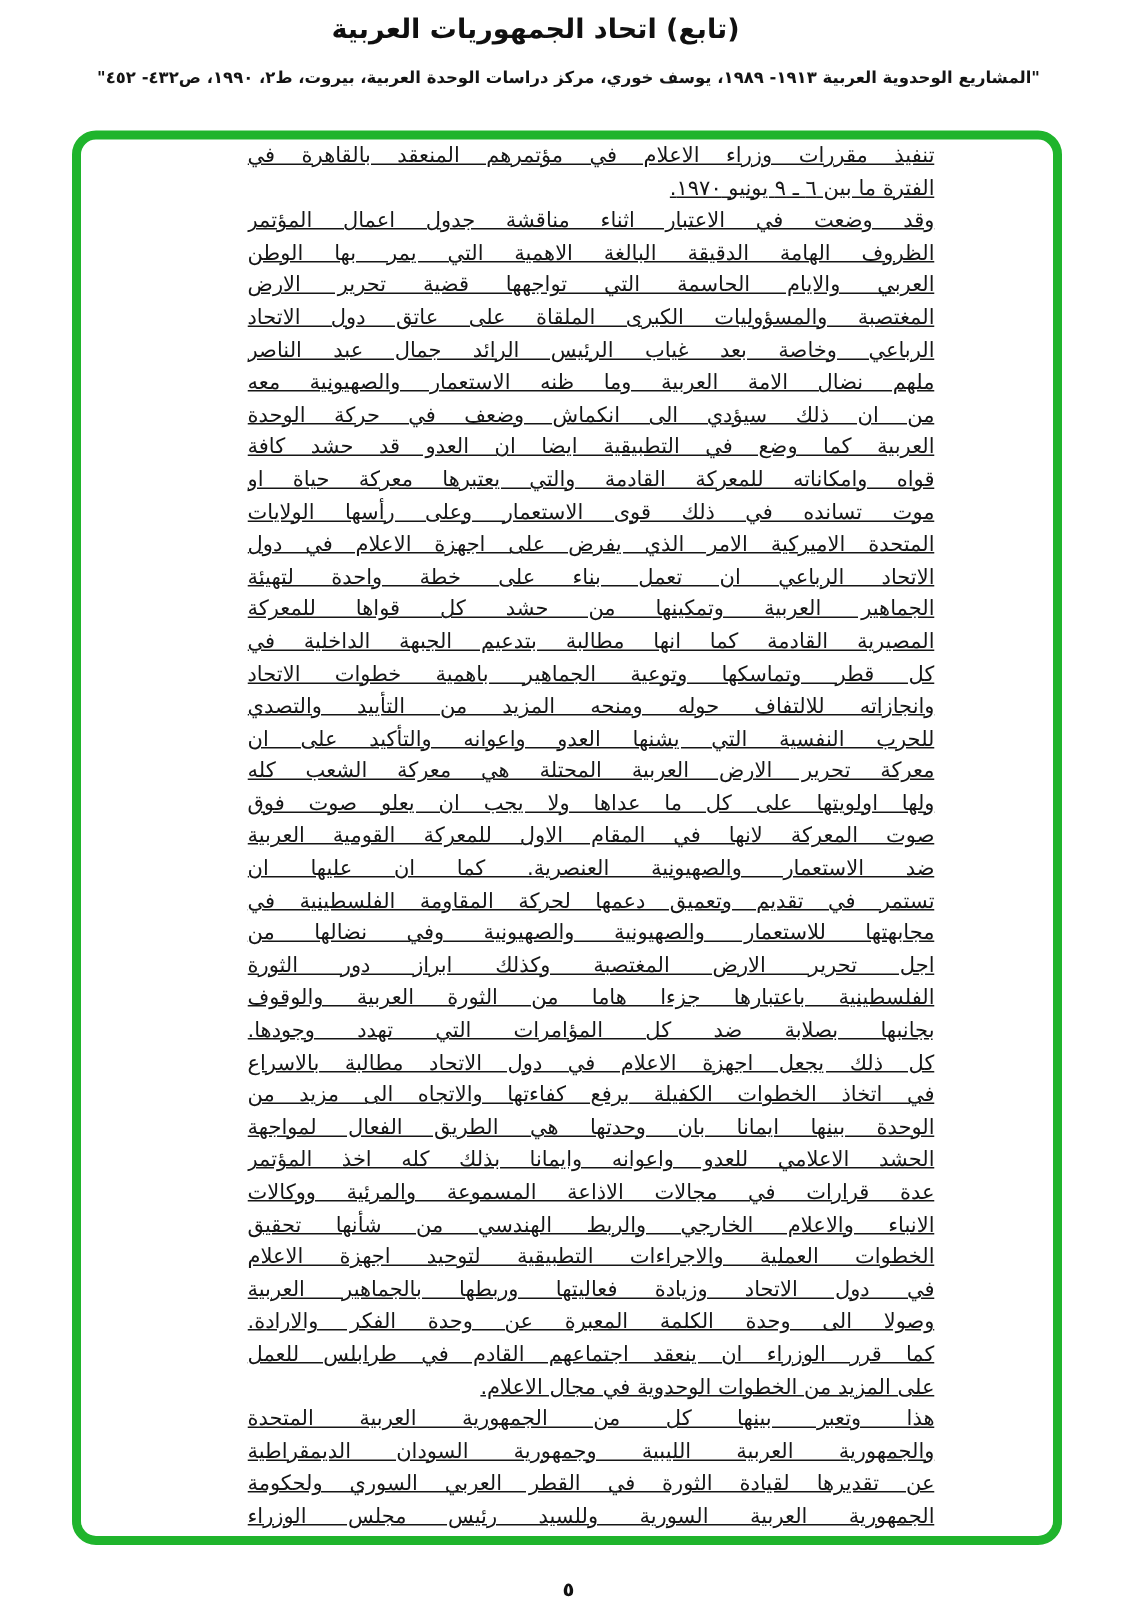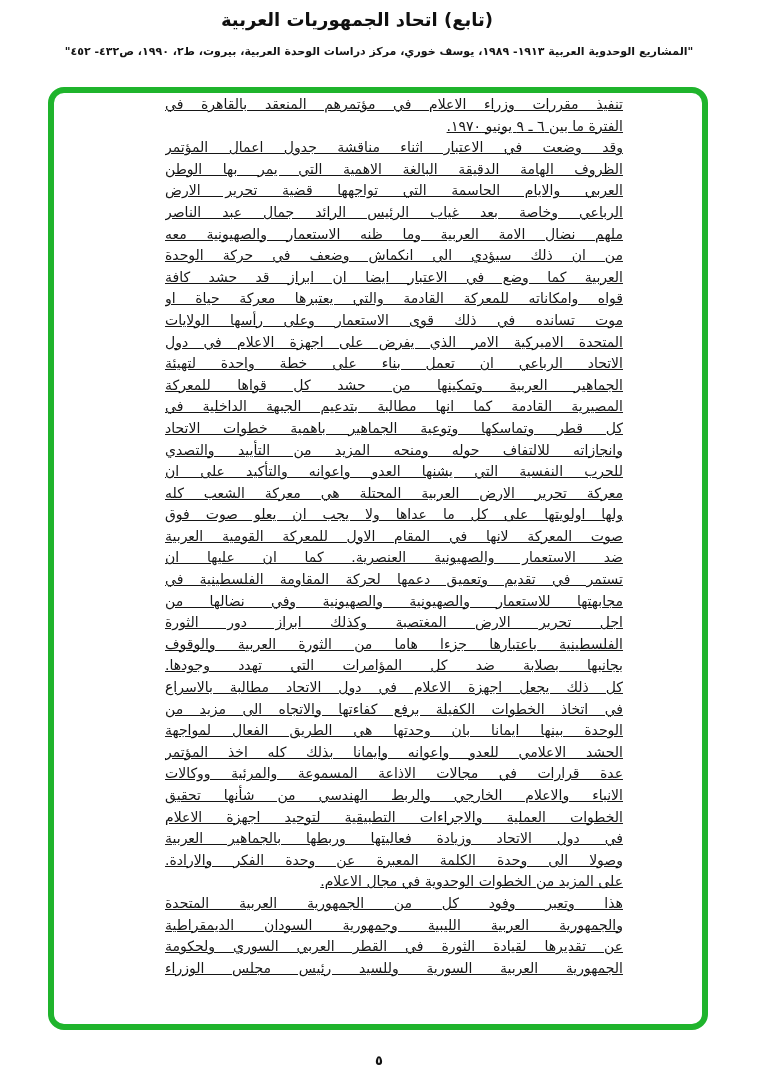--- a/index.html
+++ b/index.html
@@ -61,24 +61,25 @@
 <div class="source-citation">"المشاريع الوحدوية العربية ١٩١٣- ١٩٨٩، يوسف خوري، مركز دراسات الوحدة العربية، بيروت، ط٢، ١٩٩٠، ص٤٣٢- ٤٥٢"</div>
 
 <div class="document-frame" style="border-color: rgb(31, 180, 44);"></div>
 
 <div class="document-body">
     <div class="line">تنفيذ مقررات وزراء الاعلام في مؤتمرهم المنعقد بالقاهرة في</div>
     <div class="line end">الفترة ما بين ٦ ـ ٩ يونيو ١٩٧٠.</div>
     <div class="line">وقد وضعت في الاعتبار اثناء مناقشة جدول اعمال المؤتمر</div>
     <div class="line">الظروف الهامة الدقيقة البالغة الاهمية التي يمر بها الوطن</div>
     <div class="line">العربي والايام الحاسمة التي تواجهها قضية تحرير الارض</div>
+    <div class="line">المغتصبة والمسؤوليات الكبرى الملقاة على عاتق دول الاتحاد</div>
     <div class="line">الرباعي وخاصة بعد غياب الرئيس الرائد جمال عبد الناصر</div>
     <div class="line">ملهم نضال الامة العربية وما ظنه الاستعمار والصهيونية معه</div>
     <div class="line">من ان ذلك سيؤدي الى انكماش وضعف في حركة الوحدة</div>
-    <div class="line">العربية كما وضع في الاعتبار ايضا ان ابراز قد حشد كافة</div>
+    <div class="line">العربية كما وضع في التطبيقية ايضا ان العدو قد حشد كافة</div>
     <div class="line">قواه وامكاناته للمعركة القادمة والتي يعتبرها معركة حياة او</div>
     <div class="line">موت تسانده في ذلك قوى الاستعمار وعلى رأسها الولايات</div>
     <div class="line">المتحدة الاميركية الامر الذي يفرض على اجهزة الاعلام في دول</div>
     <div class="line">الاتحاد الرباعي ان تعمل بناء على خطة واحدة لتهيئة</div>
     <div class="line">الجماهير العربية وتمكينها من حشد كل قواها للمعركة</div>
     <div class="line">المصيرية القادمة كما انها مطالبة بتدعيم الجبهة الداخلية في</div>
     <div class="line">كل قطر وتماسكها وتوعية الجماهير باهمية خطوات الاتحاد</div>
     <div class="line">وانجازاته للالتفاف حوله ومنحه المزيد من التأييد والتصدي</div>
     <div class="line">للحرب النفسية التي يشنها العدو واعوانه والتأكيد على ان</div>
     <div class="line">معركة تحرير الارض العربية المحتلة هي معركة الشعب كله</div>
@@ -92,20 +93,21 @@
     <div class="line">بجانبها بصلابة ضد كل المؤامرات التي تهدد وجودها.</div>
     <div class="line">كل ذلك يجعل اجهزة الاعلام في دول الاتحاد مطالبة بالاسراع</div>
     <div class="line">في اتخاذ الخطوات الكفيلة برفع كفاءتها والاتجاه الى مزيد من</div>
     <div class="line">الوحدة بينها ايمانا بان وحدتها هي الطريق الفعال لمواجهة</div>
     <div class="line">الحشد الاعلامي للعدو واعوانه وايمانا بذلك كله اخذ المؤتمر</div>
     <div class="line">عدة قرارات في مجالات الاذاعة المسموعة والمرئية ووكالات</div>
     <div class="line">الانباء والاعلام الخارجي والربط الهندسي من شأنها تحقيق</div>
     <div class="line">الخطوات العملية والاجراءات التطبيقية لتوحيد اجهزة الاعلام</div>
     <div class="line">في دول الاتحاد وزيادة فعاليتها وربطها بالجماهير العربية</div>
     <div class="line">وصولا الى وحدة الكلمة المعبرة عن وحدة الفكر والارادة.</div>
+    <div class="line">كما قرر الوزراء ان ينعقد اجتماعهم القادم في طرابلس للعمل</div>
     <div class="line end">على المزيد من الخطوات الوحدوية في مجال الاعلام.</div>
-    <div class="line">هذا وتعبر وفود كل من الجمهورية العربية المتحدة</div>
+    <div class="line">هذا وتعبر بينها كل من الجمهورية العربية المتحدة</div>
     <div class="line">والجمهورية العربية الليبية وجمهورية السودان الديمقراطية</div>
     <div class="line">عن تقديرها لقيادة الثورة في القطر العربي السوري ولحكومة</div>
     <div class="line">الجمهورية العربية السورية وللسيد رئيس مجلس الوزراء</div>
   </div>
 
 <div class="page-number">٥</div>
 
 </body></html>

